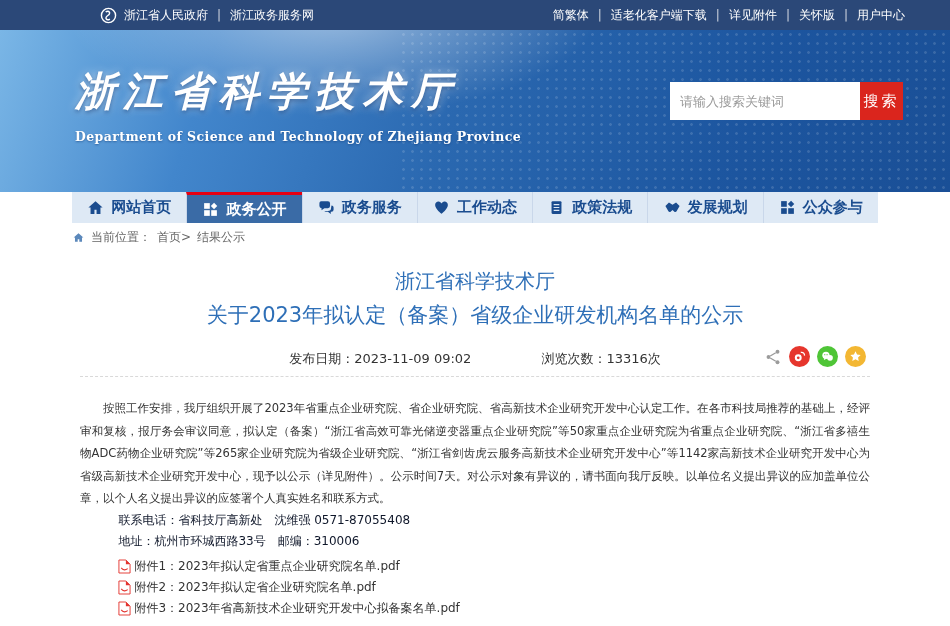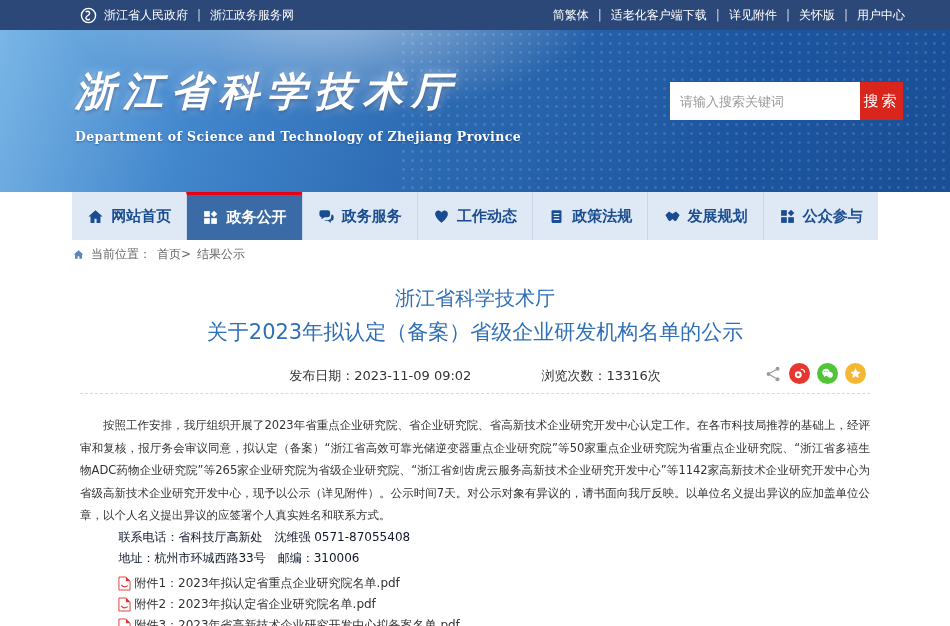--- a/index.html
+++ b/index.html
@@ -1,21 +1,21 @@
 <!DOCTYPE html>
 <html><head>
 <meta charset="utf-8">
 <style>
   * { margin:0; padding:0; box-sizing:border-box; }
   html,body { width:950px; height:626px; overflow:hidden; background:#fff;
     font-family:"DejaVu Sans","Liberation Sans",sans-serif; }
 
   
   .topbar { height:30px; background:#2b4878; display:flex; align-items:center;
-    justify-content:space-between; padding:0 45px 0 80px; color:#fff; font-size:12px; }
+    justify-content:space-between; padding:0 45px 0 100px; color:#fff; font-size:12px; }
   .topbar .links { display:flex; align-items:center; }
   .topbar .link { cursor:pointer; white-space:nowrap; }
   .topbar .link + .link::before { content:"|"; margin:0 9px; opacity:.75; }
   .gov-logo { width:17px; height:17px; margin-right:7px; flex:0 0 auto; }
 
   
   .banner { height:162px; position:relative; overflow:hidden;
     background:
       radial-gradient(ellipse 430px 170px at 35% -12%, rgba(255,255,255,.5), rgba(255,255,255,0) 62%),
       linear-gradient(108deg,#7ab6e6 0%, #4286cc 22%, #2a68b0 48%, #1c559f 78%, #1a4f96 100%); }
@@ -32,21 +32,21 @@
     font-size:12.5px; font-weight:bold; color:#fff; letter-spacing:.4px;
     text-shadow:0 1px 2px rgba(10,50,110,.5); }
   .search { display:flex; width:233px; height:38px; margin-top:52px; flex:0 0 auto; }
   .search input { flex:1; border:0; outline:none; padding:0 10px; font-size:13px; color:#333;
     font-family:inherit; }
   .search input::placeholder { color:#9a9a9a; }
   .search button { width:60px; border:0; background:#da251d; color:#fff; font-size:15px;
     letter-spacing:3px; cursor:pointer; font-family:inherit; }
 
   
-  .nav { width:806px; margin:0 auto; height:48px; display:flex; background:#dee9f5;justify-content:flex-end; }
+  .nav { width:806px; margin:0 auto; height:31px; display:flex; background:#dee9f5;justify-content:flex-end; }
   .nav-item { flex:1; display:flex; align-items:center; justify-content:center; gap:7px;
     color:#1a4c8f; font-size:15px; font-weight:bold; cursor:pointer; }
   .nav-item + .nav-item { border-left:1px solid #c9d7ea; }
   .nav-item.active { background:#3a6ba6; color:#fff; border-top:3px solid #e60012; }
   .nav-icon svg { width:17px; height:17px; display:block; fill:currentColor; }
 
   
   .breadcrumb { width:806px; margin:0 auto; height:26px; display:flex; align-items:center;
     gap:6px; font-size:12px; color:#666; padding-top:3px; }
   .breadcrumb svg { width:13px; height:13px; fill:#5b88bb; display:block; }

